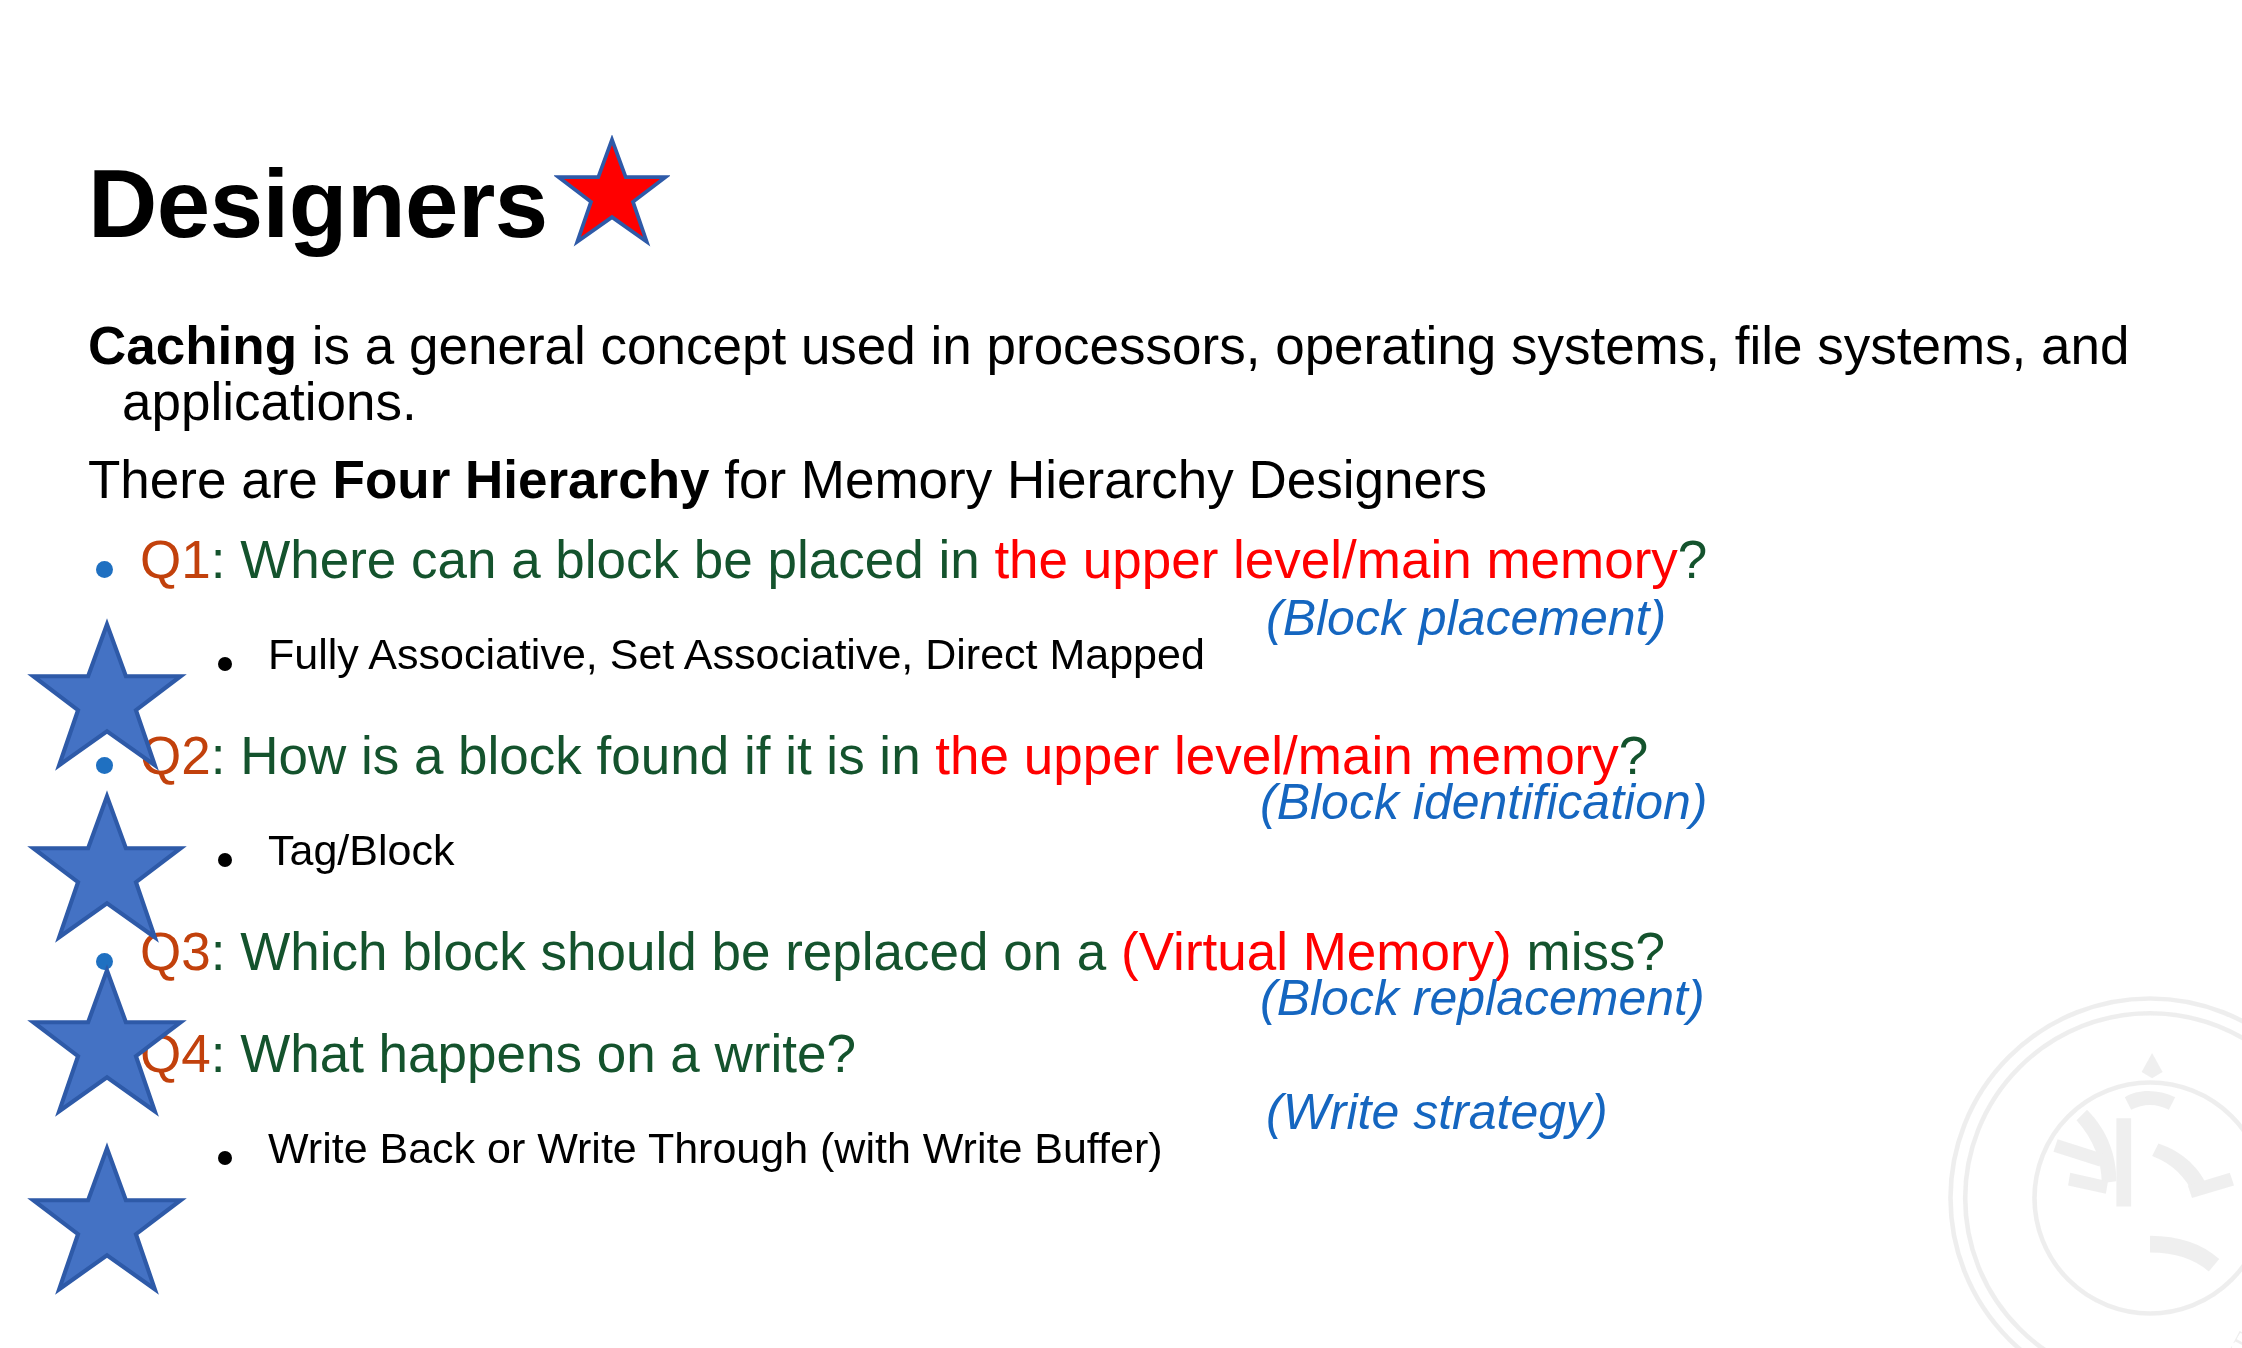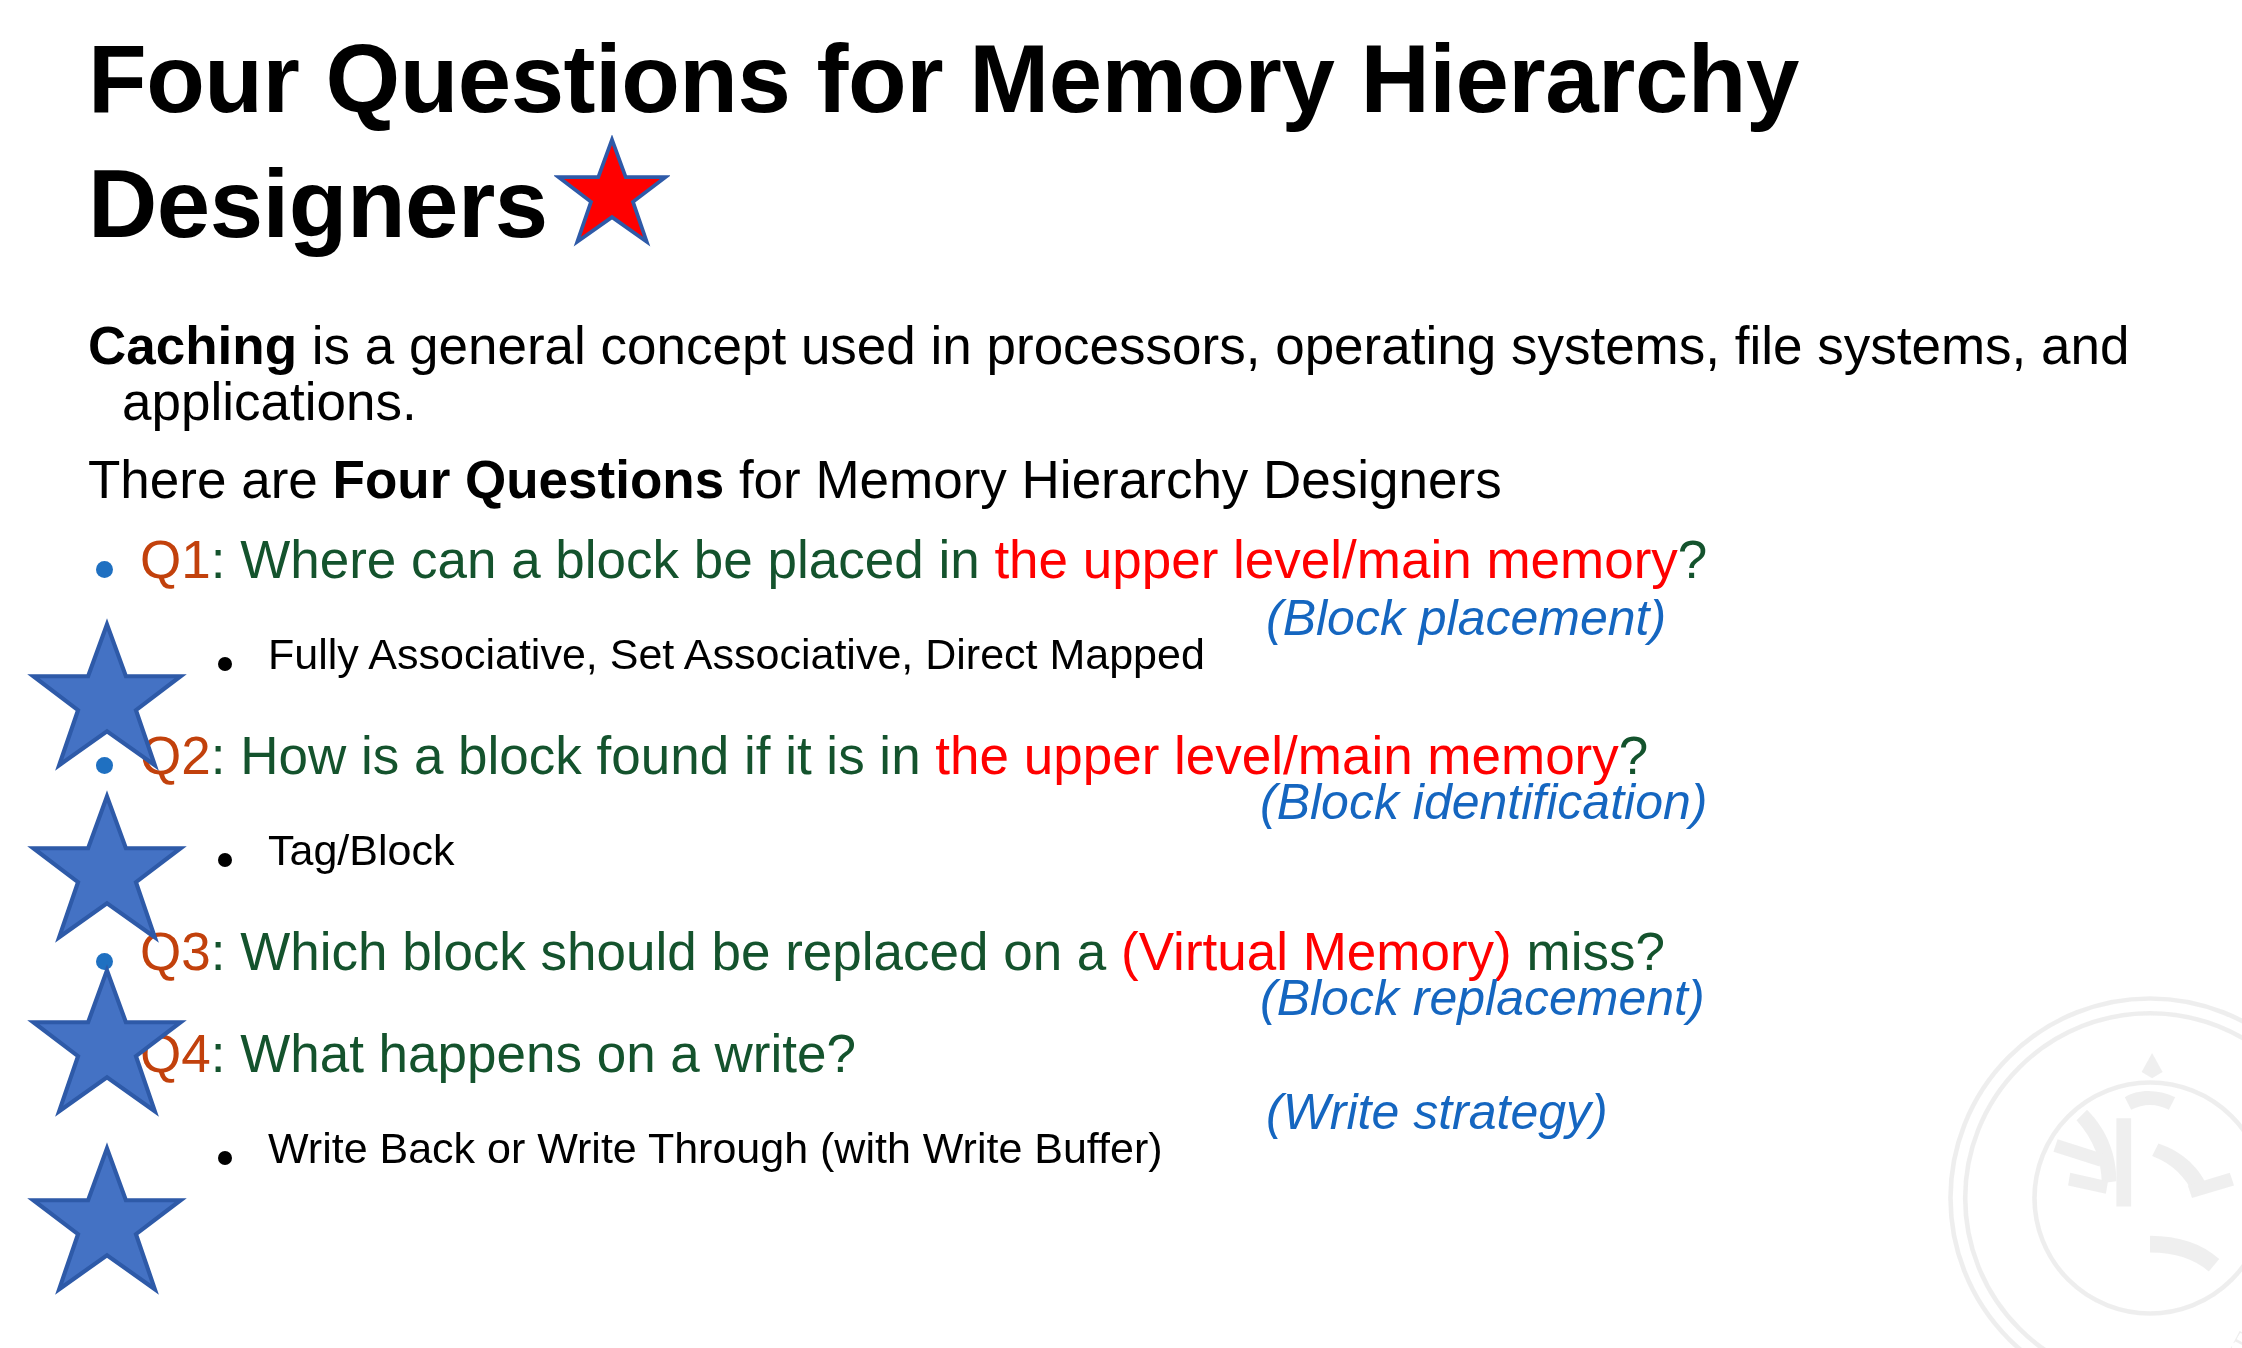--- a/index.html
+++ b/index.html
@@ -165,37 +165,37 @@
       <path d="M100 118 c14 0 25 4 33 11 l-5 6 c-7 -6 -16 -9 -28 -9 z"></path>
       <path d="M118 94 l20 -6 2 6 -20 6 z"></path>
     </g>
     <g fill="#c9c9c9" font-family="Liberation Serif, serif" font-size="13" letter-spacing="1">
       <text transform="rotate(-62 100 100) translate(0 0)" x="38" y="176">ZHEJIANG</text>
     </g>
   </svg>
 </div>
 
 <div id="title">
-  <span>Four Questions for Memory Hierarchy</span><br>
+  <br>
   <span>Designers</span><span class="star-red-wrap"><svg viewBox="0 0 100 100" width="116" height="116" aria-hidden="true">
         <polygon points="50,4 61.8,36.4 96,36.4 68.1,57.6 79.9,92 50,70.8 20.1,92 31.9,57.6 4,36.4 38.2,36.4" fill="#FF0000" stroke="#2E5AA8" stroke-width="3.2"></polygon>
       </svg></span>
 </div>
 
 <div id="body-copy">
 
   <div class="para para-caching">
     <span class="hang">
       <b>Caching</b><span> is a general concept used in processors, operating systems, file systems, and</span>
       <span class="cont">applications.</span>
     </span>
   </div>
 
   <div class="para para-there">
-    <span>There are </span><b>Four Questions</b><span> for Memory Hierarchy Designers</span>
+    <span>There are </span><b>Four Hierarchy</b><span> for Memory Hierarchy Designers</span>
   </div>
 
   <div class="qrow">
     <span class="qbullet"></span>
     <span class="qtext"><span class="qlabel" style="position:static">Q1</span><span class="blk">: Where can a block be placed in </span><span class="red">the upper level/main memory</span><span class="blk">?</span></span>
     <span class="annot" style="left:1178px; top:60px;">(Block placement)</span>
   </div>
   <div class="subrow">
     <span class="subbullet"></span>
     <span class="subtext">Fully Associative, Set Associative, Direct Mapped</span>

